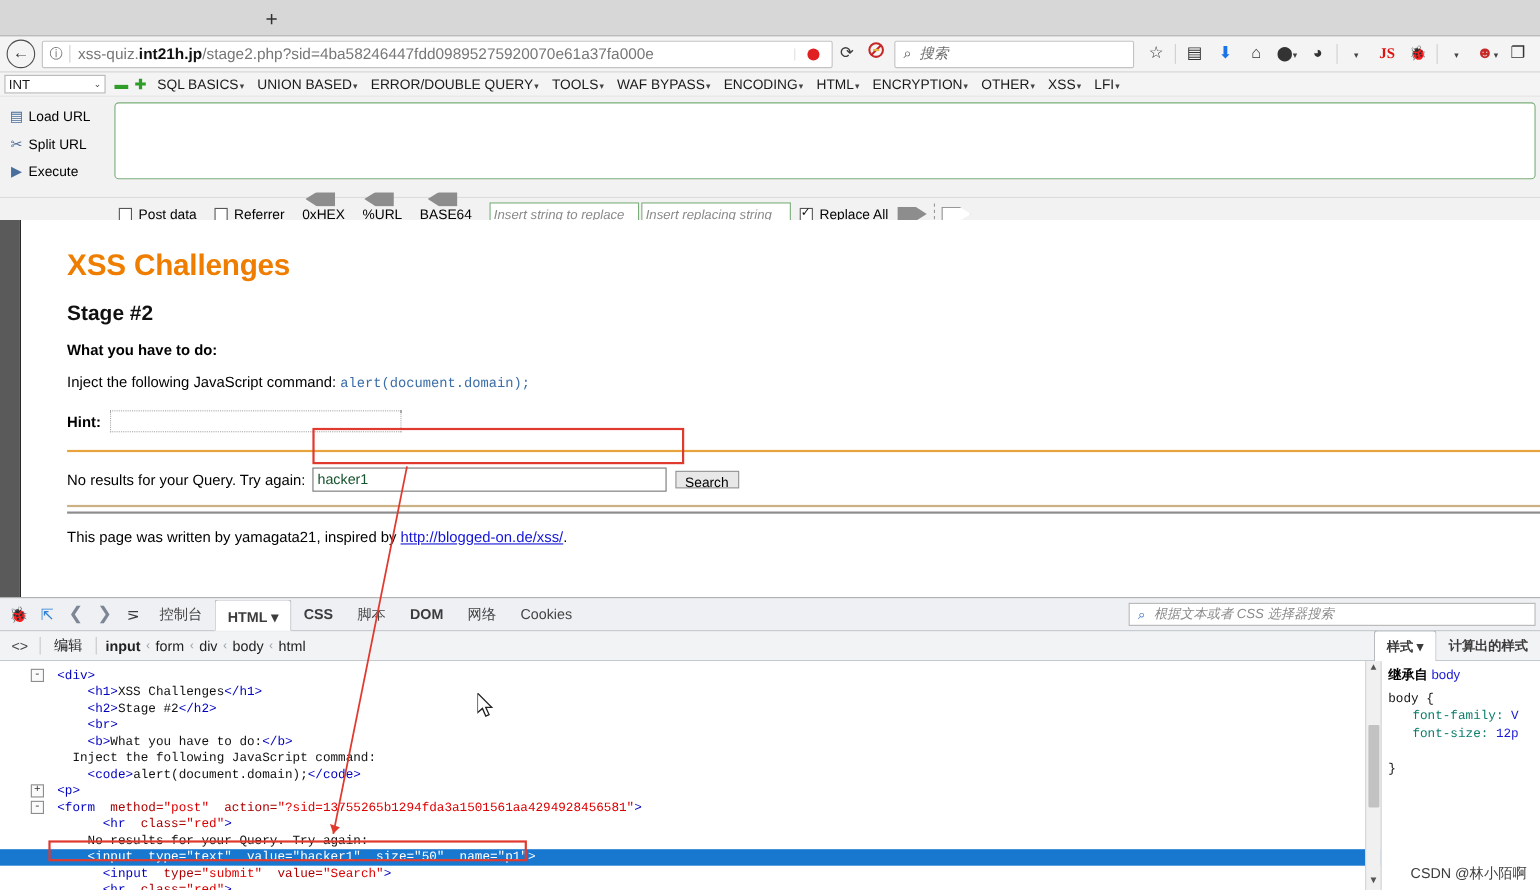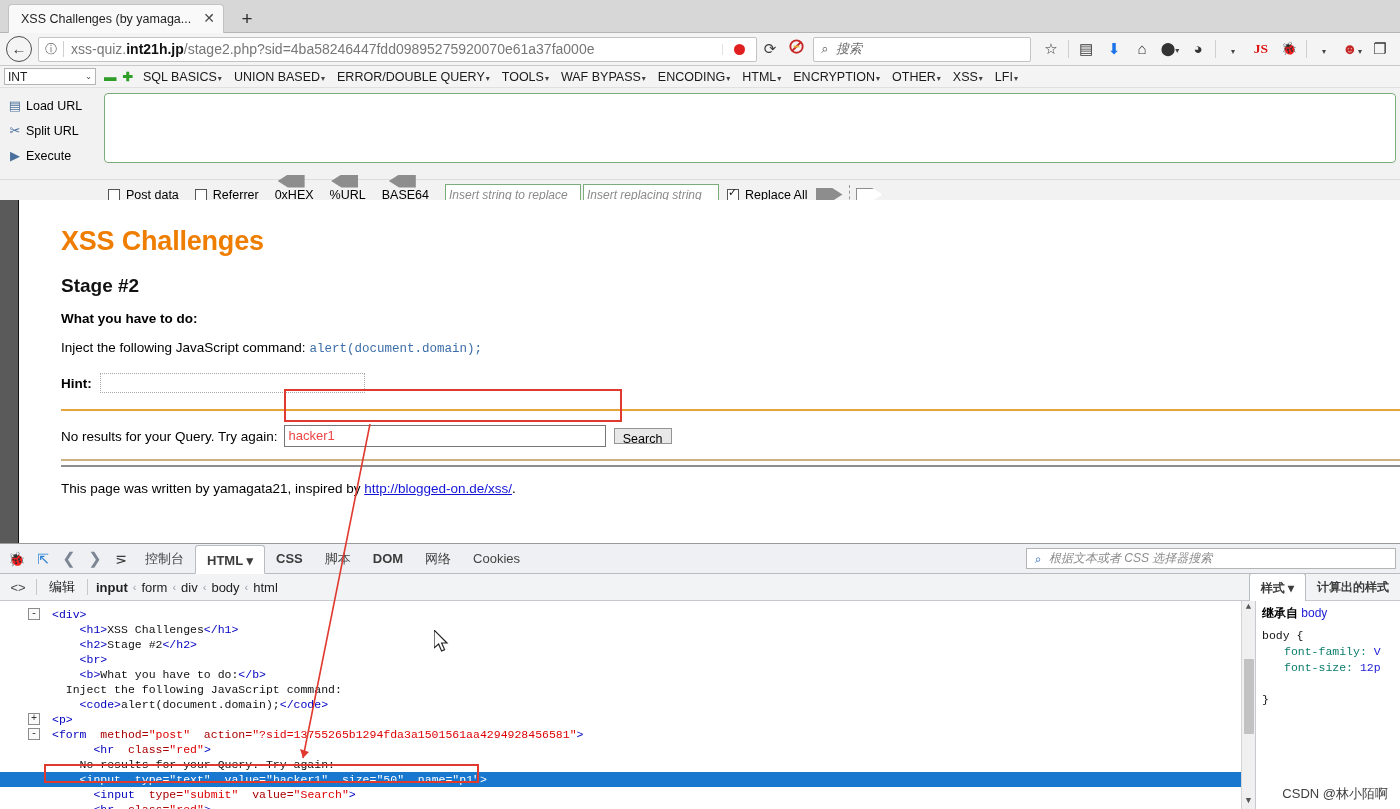--- a/index.html
+++ b/index.html
@@ -164,21 +164,21 @@
     border:none; border-top:2px solid #e8a33d; margin:16px 0 0 0; width:1340px;
   }
   hr.red2 {
     border:none; border-top:2px solid #cbb183; margin:0 0 0 0; width:1340px;
   }
   .gline { border-top:2px solid #8d8d8d; width:1340px; margin-top:4px; }
   .queryrow { display:flex; align-items:center; margin:14px 0 12px 0; }
   .qtext { font-size:13.5px; margin-right:6px; }
   .qinput {
     width:322px; height:22px; border:1px solid #767676; background:#fff;
-    font-size:13px; padding:0 4px; line-height:20px; color:#ef4444;
+    font-size:13px; padding:0 4px; line-height:20px; color:#14532d;
   }
   .qbtn {
     margin-left:8px; height:16px; min-width:58px; background:#e8e8e8;
     border:1px solid #949494; font-size:12.5px; text-align:center;
     line-height:20px; cursor:pointer;
   }
   .footnote { font-size:13.5px; margin-top:14px; }
   .footnote a { color:#1414d6; }
   .hl-box {
     position:absolute; left:265px; top:189px; width:338px; height:33px;
@@ -275,24 +275,20 @@
   .watermark {
     position:absolute; right:12px; bottom:6px; color:#404040; font-size:13px;
   }
   .annot { position:absolute; left:0; top:0; width:1400px; height:809px; pointer-events:none; }
   .cursor { position:absolute; left:434px; top:630px; }
 </style>
 </head>
 <body>
 
 <div class="tabstrip">
-  <div class="tab">
-    <span class="tab-title">XSS Challenges (by yamaga...</span>
-    <span class="tab-close">✕</span>
-  </div>
   <div class="newtab">+</div>
 </div>
 
 <div class="navbar">
   <div class="nav-back">←</div>
   <div class="urlbox">
     <span class="url-info">ⓘ</span>
     <span class="url-sep"></span>
     <span class="url-text"><span>xss-quiz.</span><b>int21h.jp</b><span>/stage2.php?sid=4ba58246447fdd09895275920070e61a37fa000e</span></span>
     <span class="url-rec">

